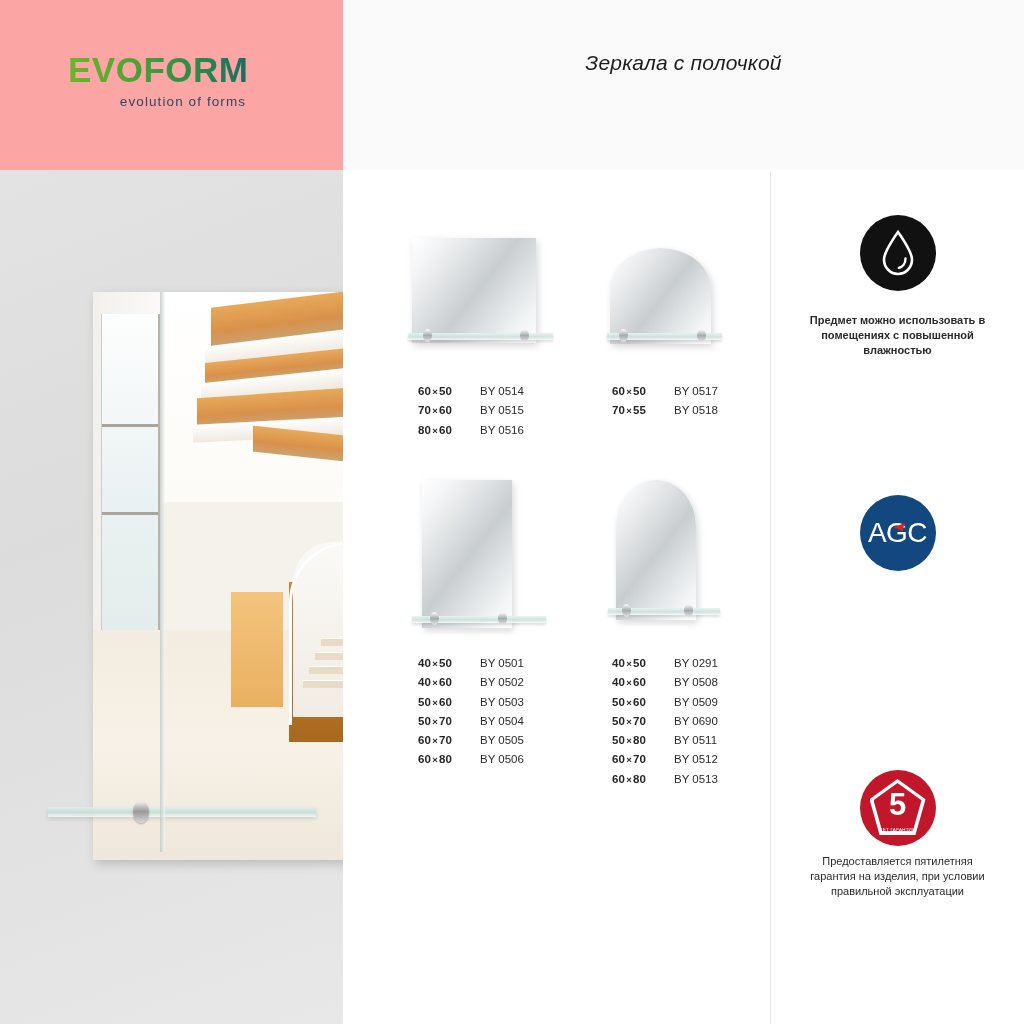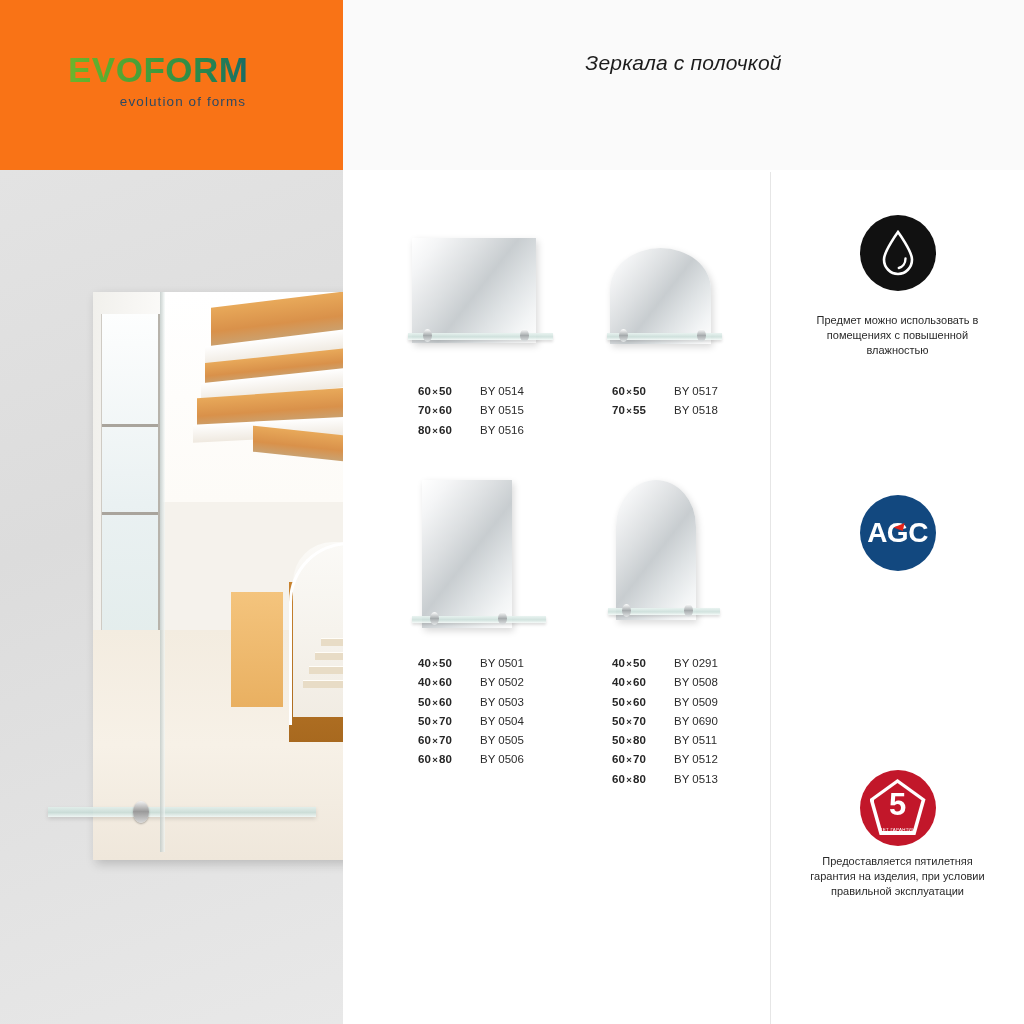--- a/index.html
+++ b/index.html
@@ -17,21 +17,21 @@
 
   
   #header-band {
     position: absolute; left: 0; top: 0;
     width: 1024px; height: 170px;
     background: #fafafa;
   }
   #header-logo-panel {
     position: absolute; left: 0; top: 0;
     width: 343px; height: 170px;
-    background: #f97316;
+    background: #fca5a5;
   }
   #logo-block {
     position: absolute; left: 68px; top: 52px;
     width: 230px;
   }
   #logo-word {
     font-size: 35px;
     font-weight: bold;
     letter-spacing: 0.5px;
     line-height: 1;
@@ -239,21 +239,21 @@
   
   #agc-badge {
     width: 76px; height: 76px; border-radius: 50%;
     background: #12487f;
     margin: 0 auto;
     position: relative;
     display: flex; align-items: center; justify-content: center;
   }
   #agc-text {
     color: #ffffff;
-    font-weight: bold;
+    font-weight: normal;
     font-size: 28px;
     letter-spacing: -0.5px;
     position: relative;
     z-index: 2;
   }
   #agc-red {
     position: absolute;
     left: 34px; top: 28px;
     width: 11px; height: 8px;
     background: #e2231a;
@@ -455,21 +455,21 @@
       <div class="spec-row">
         <span class="spec-size"><span>60</span><span class="x">×</span><span>80</span></span>
         <span class="spec-code">BY 0513</span>
       </div>
     </div>
 
   </div>
 
   <div id="info-col">
 
-    <div class="info-block" style="top:45px;">
+    <div class="info-block" style="top:45px;font-weight:bold;">
       <div id="drop-badge">
         <svg width="34" height="46" viewBox="0 0 34 46" aria-hidden="true">
           <path d="M17 2 C17 2 3 21 3 29.5 C3 37.5 9.3 44 17 44 C24.7 44 31 37.5 31 29.5 C31 21 17 2 17 2 Z" fill="none" stroke="#ffffff" stroke-width="2.6"></path>
           <path d="M24.5 28.5 C24.5 33.5 21.5 37 17.8 38" fill="none" stroke="#ffffff" stroke-width="2.4" stroke-linecap="round"></path>
         </svg>
       </div>
       <div class="info-text" style="margin-top:22px;">Предмет можно использовать в помещениях с повышенной влажностью</div>
     </div>
 
     <div class="info-block" style="top:325px;">

